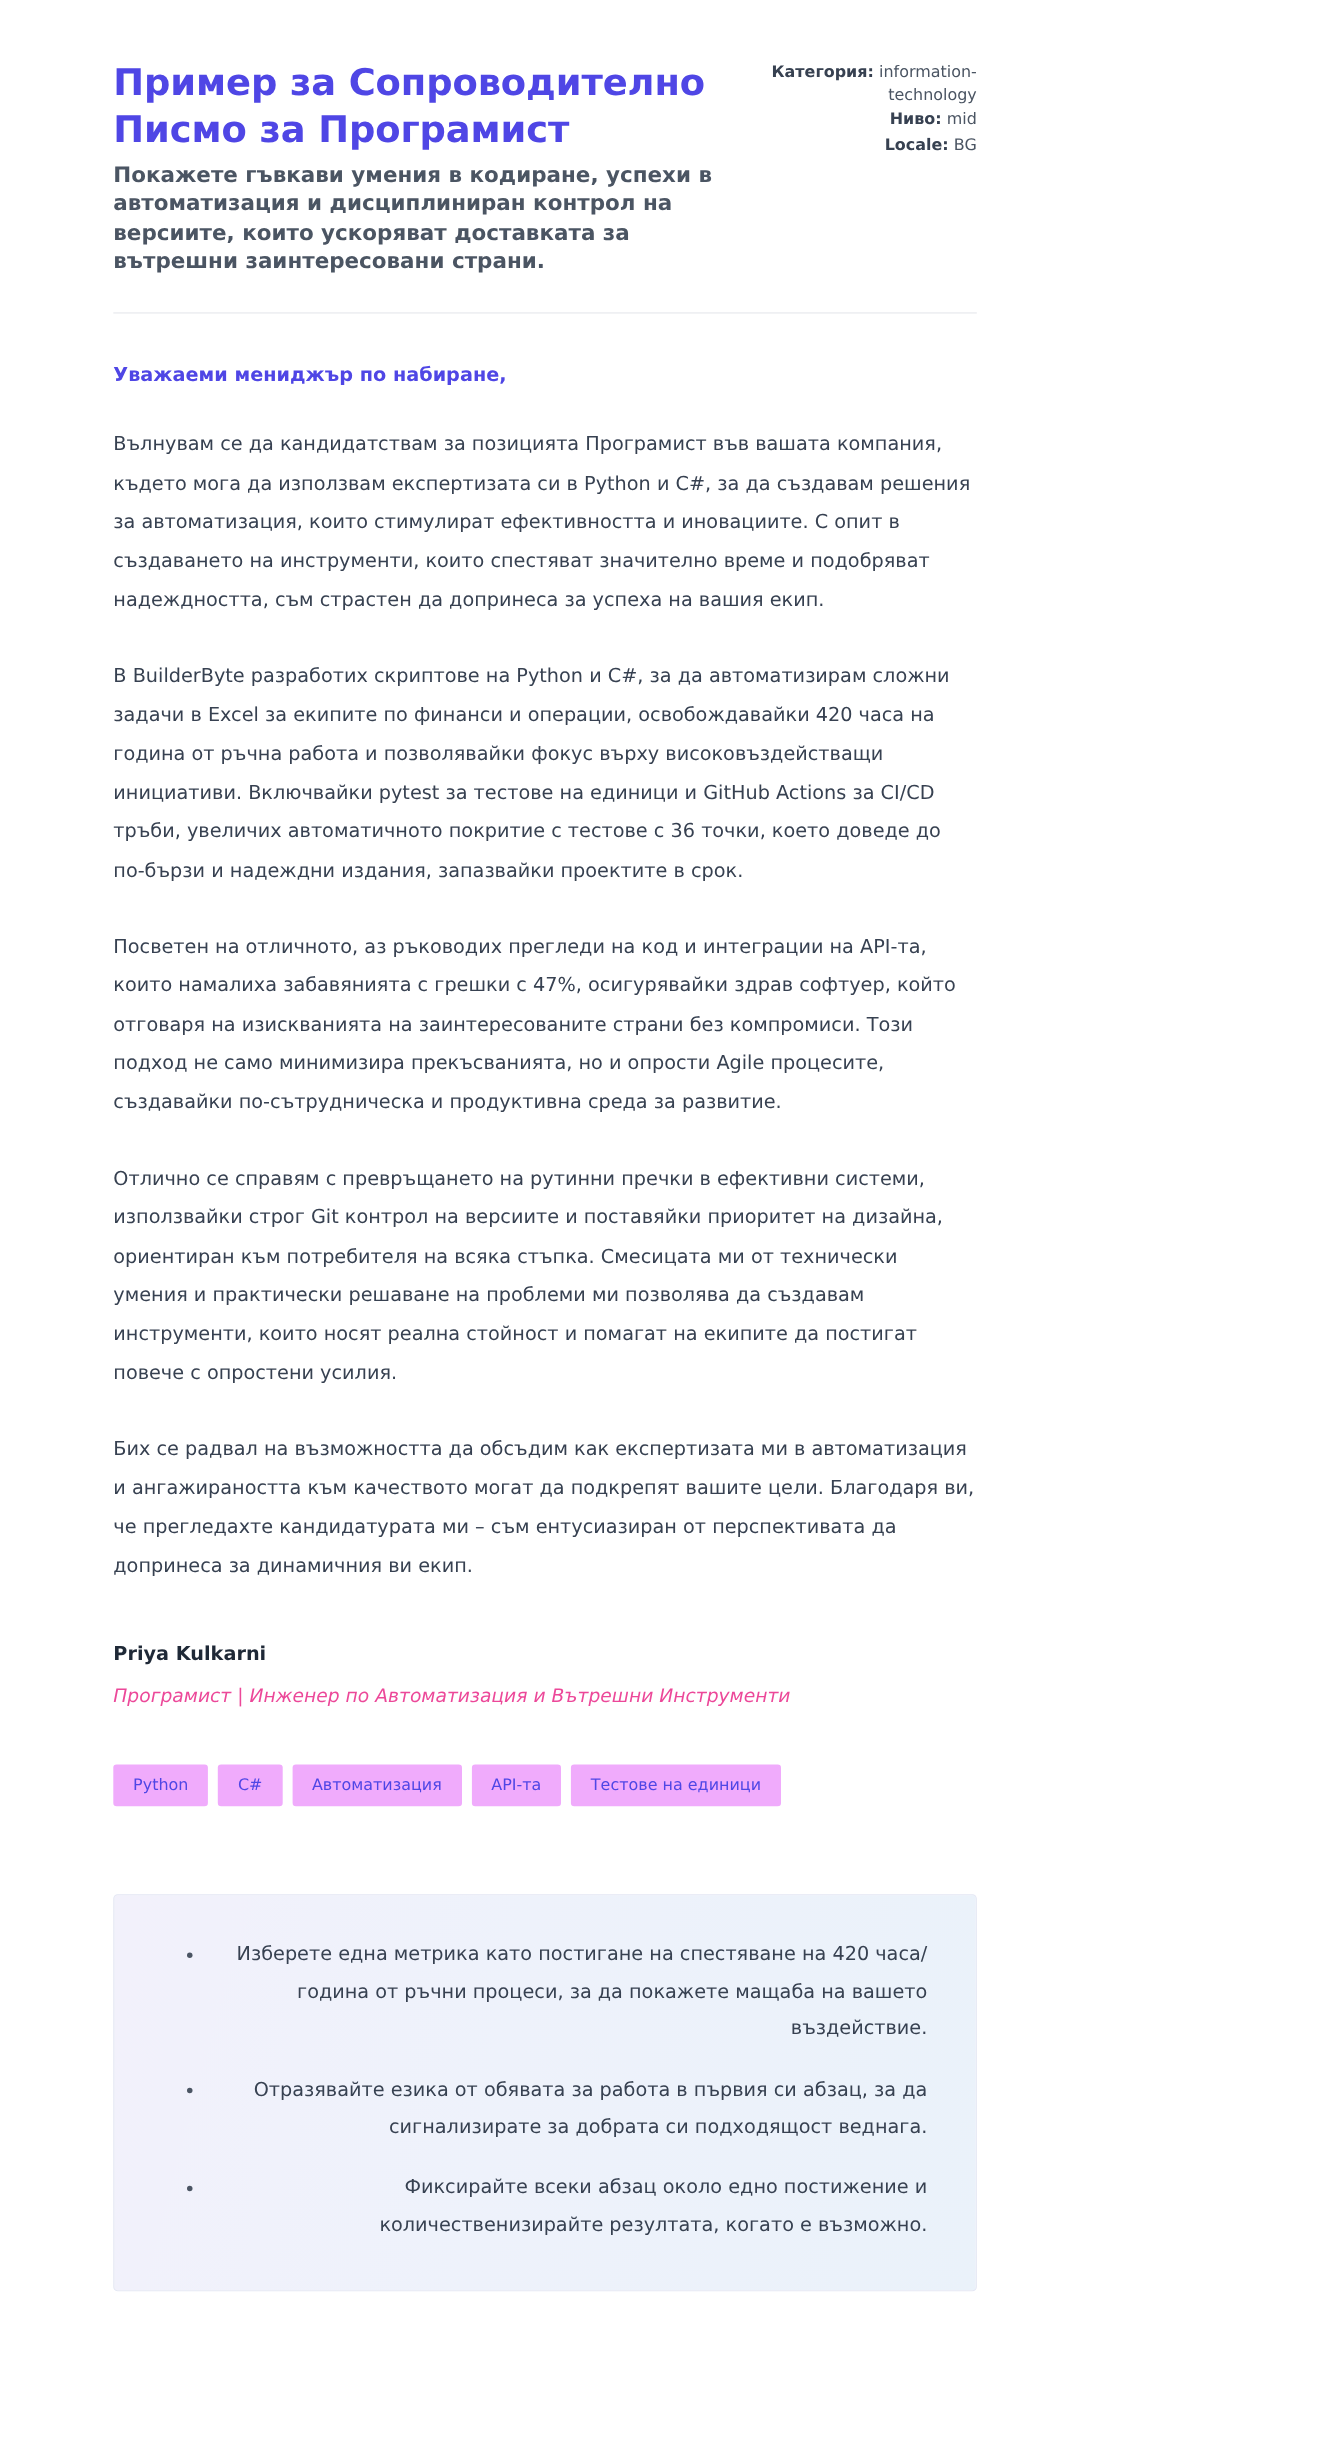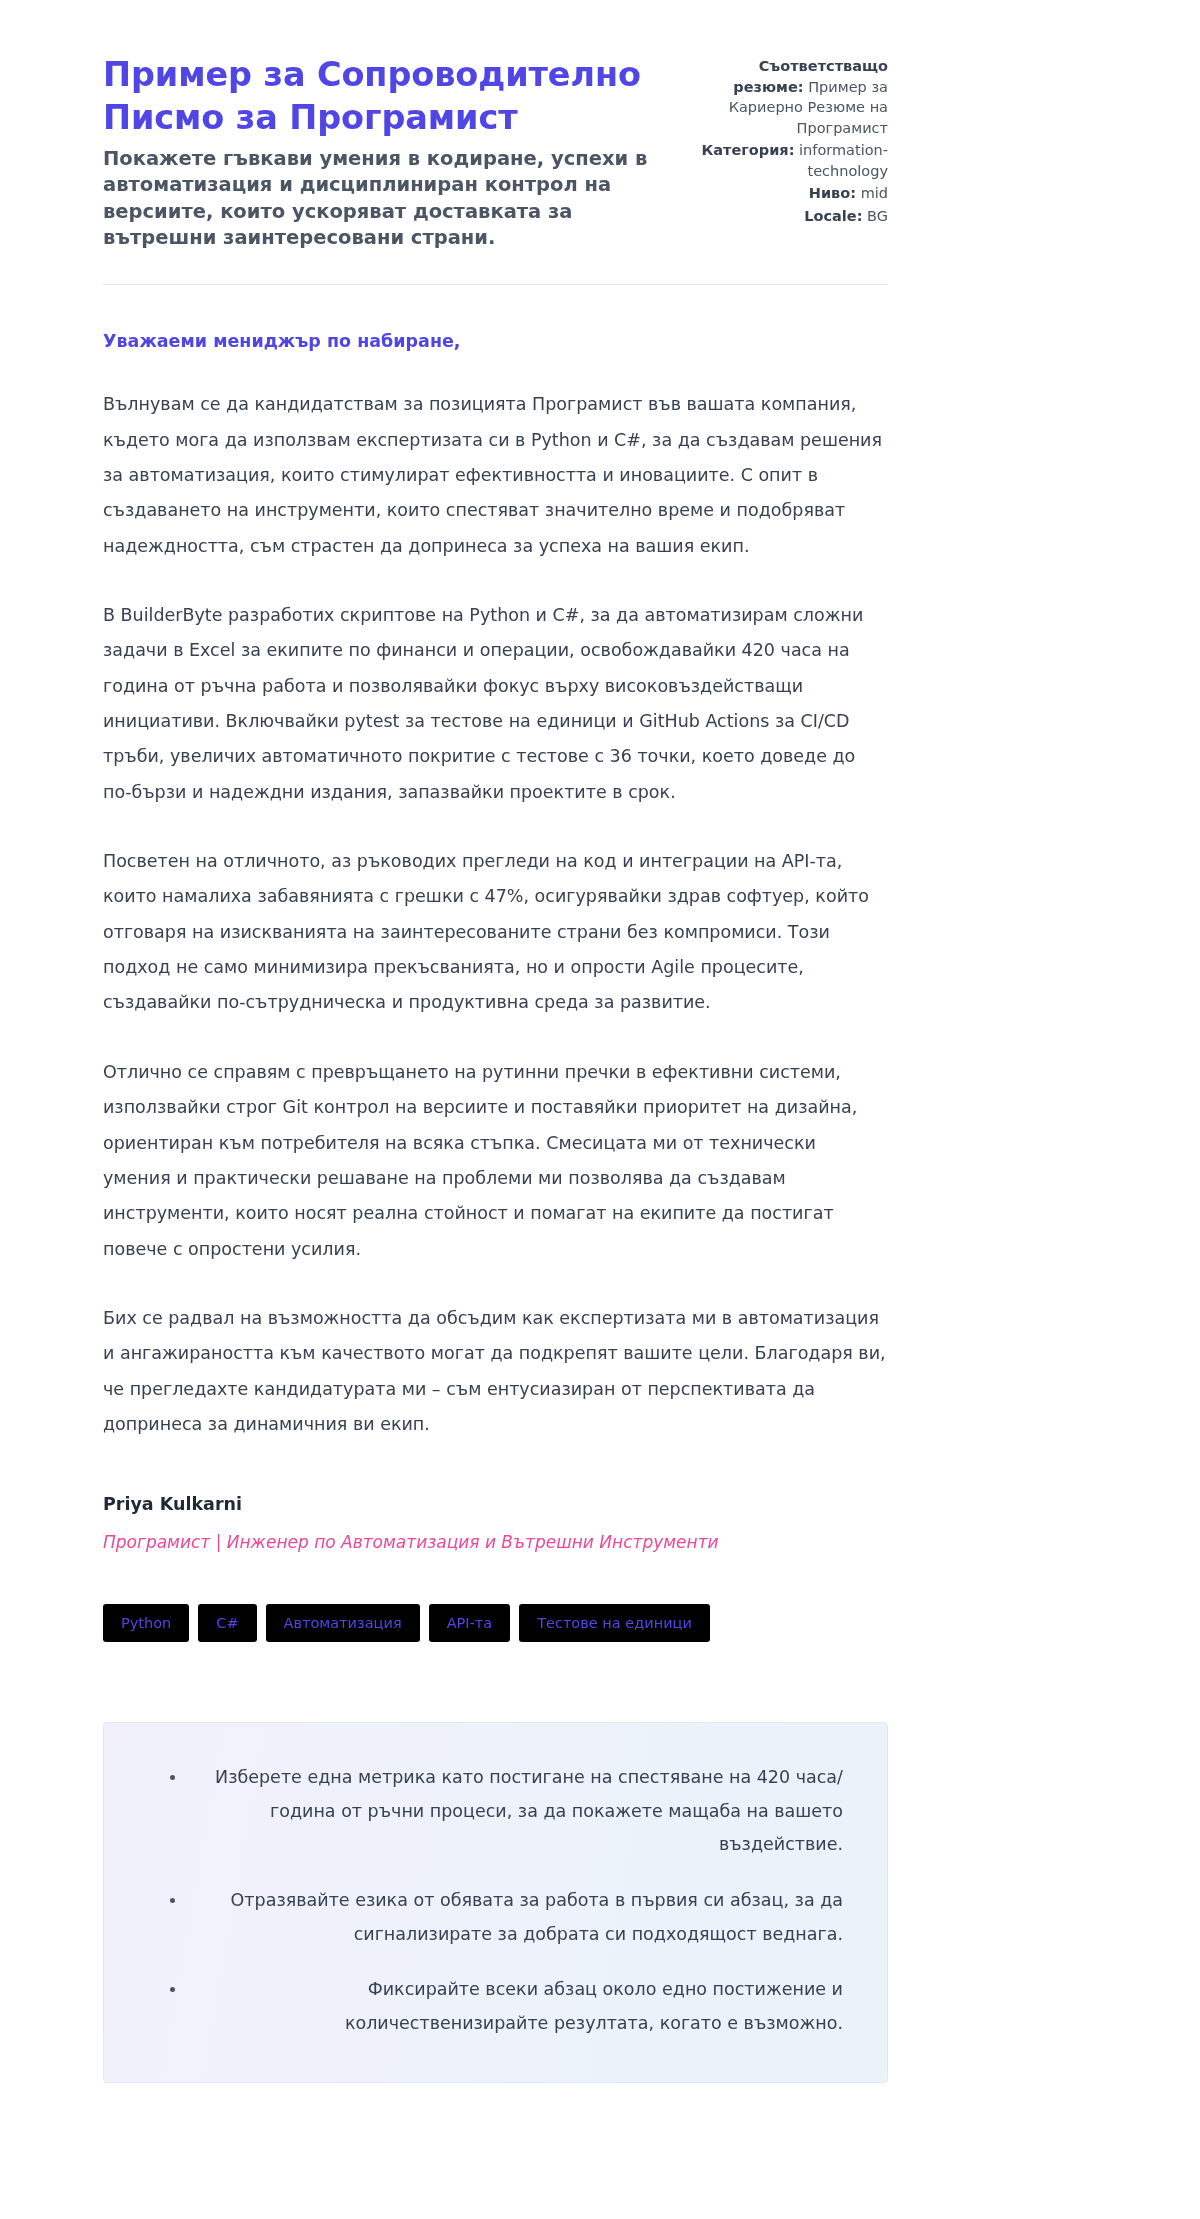--- a/index.html
+++ b/index.html
@@ -117,21 +117,21 @@
 
   
   .tags {
     display: flex;
     flex-wrap: wrap;
     gap: 9px;
     padding: 48px 100px 0 103px;
     box-sizing: border-box;
   }
   .tag {
-    background: #000000;
+    background: #f0abfc;
     color: #4f46e5;
     font-size: 14.5px;
     line-height: 1;
     padding: 12px 18px;
     border-radius: 3px;
     white-space: nowrap;
   }
 
   
   .tips-card {
@@ -180,24 +180,20 @@
 
 <div class="page">
 
   <div class="header">
     <div class="header-left">
       <h1 class="doc-title">Пример за Сопроводително Писмо за Програмист</h1>
       <p class="doc-subtitle">Покажете гъвкави умения в кодиране, успехи в автоматизация и дисциплиниран контрол на версиите, които ускоряват доставката за вътрешни заинтересовани страни.</p>
     </div>
 
     <div class="header-meta">
-      <div class="meta-row">
-        <span class="meta-label">Съответстващо резюме:</span>
-        <span class="meta-value">Пример за Кариерно Резюме на Програмист</span>
-      </div>
       <div class="meta-row">
         <span class="meta-label">Категория:</span>
         <span class="meta-value">information-technology</span>
       </div>
       <div class="meta-row">
         <span class="meta-label">Ниво:</span>
         <span class="meta-value">mid</span>
       </div>
       <div class="meta-row">
         <span class="meta-label">Locale:</span>

